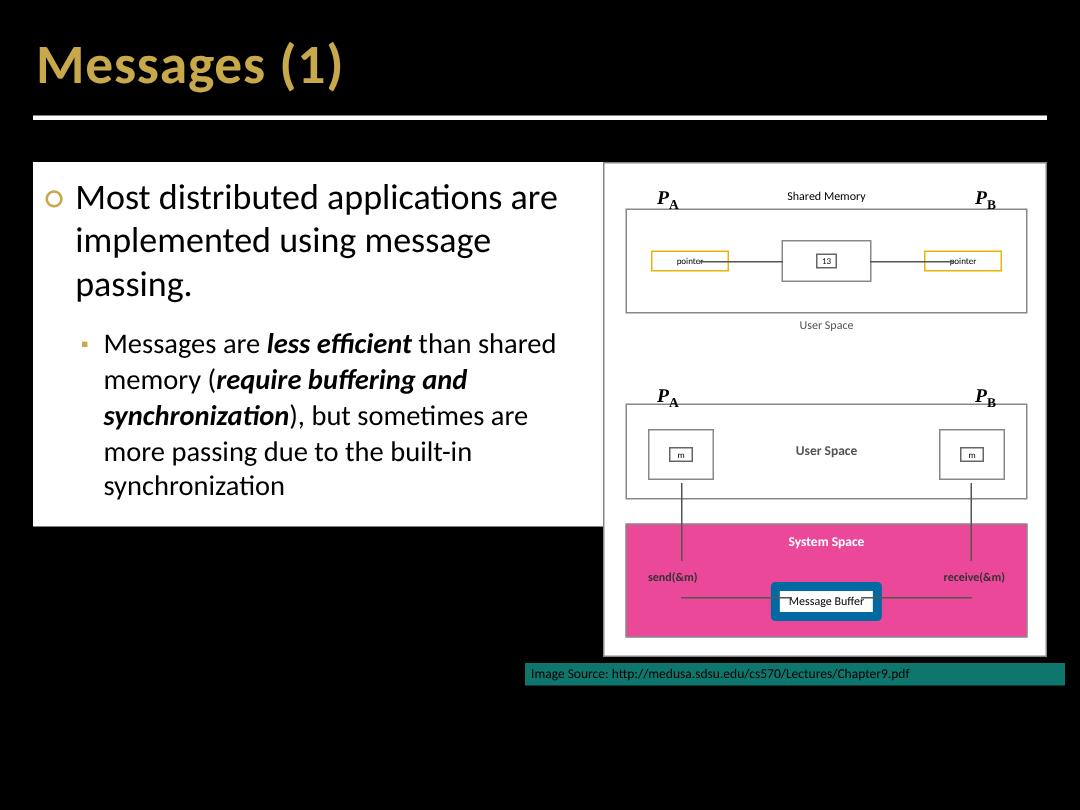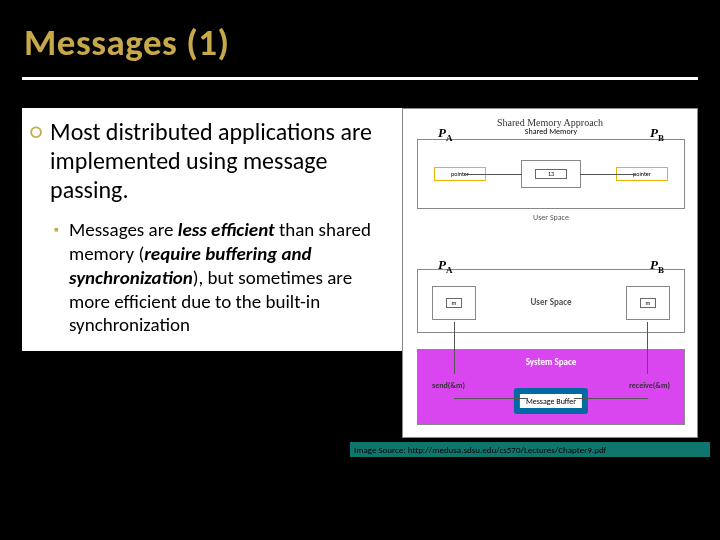--- a/index.html
+++ b/index.html
@@ -101,21 +101,21 @@
     left: 50%;
     transform: translate(-50%, -50%);
     width: 60px;
     height: 28px;
     border: 1px solid #888;
     display: flex;
     align-items: center;
     justify-content: center;
   }
   .shm-cell {
-    width: 32px;
+    width: 14px;
     height: 10px;
     border: 1px solid #666;
     font-size: 6px;
     text-align: center;
   }
   .shm-plabel { position: absolute; top: -18px; }
   .shm-ptr {
     position: absolute;
     top: 50%;
     transform: translateY(-50%);
@@ -171,21 +171,21 @@
     font-size: 9px;
     color: #555;
     font-weight: bold;
   }
   .sys-space {
     position: absolute;
     top: 240px;
     left: 14px;
     width: 268px;
     height: 76px;
-    background: #d946ef;
+    background: #ec4899;
     border: 1px solid #888;
   }
   .sys-space-lbl {
     position: absolute;
     top: 6px;
     left: 50%;
     transform: translateX(-50%);
     font-size: 9px;
     color: #fff;
     font-weight: bold;
@@ -229,28 +229,27 @@
 <div class="title-underline"></div>
 
 <div class="content-area">
   <div class="bullet-main">
     <span class="bullet">○</span>
     <span>Most distributed applications are implemented using message passing.</span>
   </div>
   <div class="bullet-sub">
     <span class="bullet">▪</span>
     <span>
-      <span>Messages are </span><span class="bold-italic">less efficient</span><span> than shared memory (</span><span class="bold-italic">require buffering and synchronization</span><span>), but sometimes are more efficient due to the built-in synchronization</span>
+      <span>Messages are </span><span class="bold-italic">less efficient</span><span> than shared memory (</span><span class="bold-italic">require buffering and synchronization</span><span>), but sometimes are more passing due to the built-in synchronization</span>
     </span>
   </div>
 </div>
 
 <div class="diagram-panel">
 
-  <div class="diag-title" style="position:absolute; top:8px; left:0; right:0;">Shared Memory Approach</div>
   <div class="shm-container">
     <div class="shm-plabel" style="left:20px;">
       <span class="process-label"><span>P</span><sub>A</sub></span>
     </div>
     <div class="shm-plabel" style="right:20px;">
       <span class="process-label"><span>P</span><sub>B</sub></span>
     </div>
     <div class="shm-plabel" style="left:50%; transform:translateX(-50%); font-size:8px; top:-14px;">Shared Memory</div>
     <div class="shm-ptr" style="left:16px;">pointer</div>
     <div class="shm-ptr" style="right:16px;">pointer</div>

